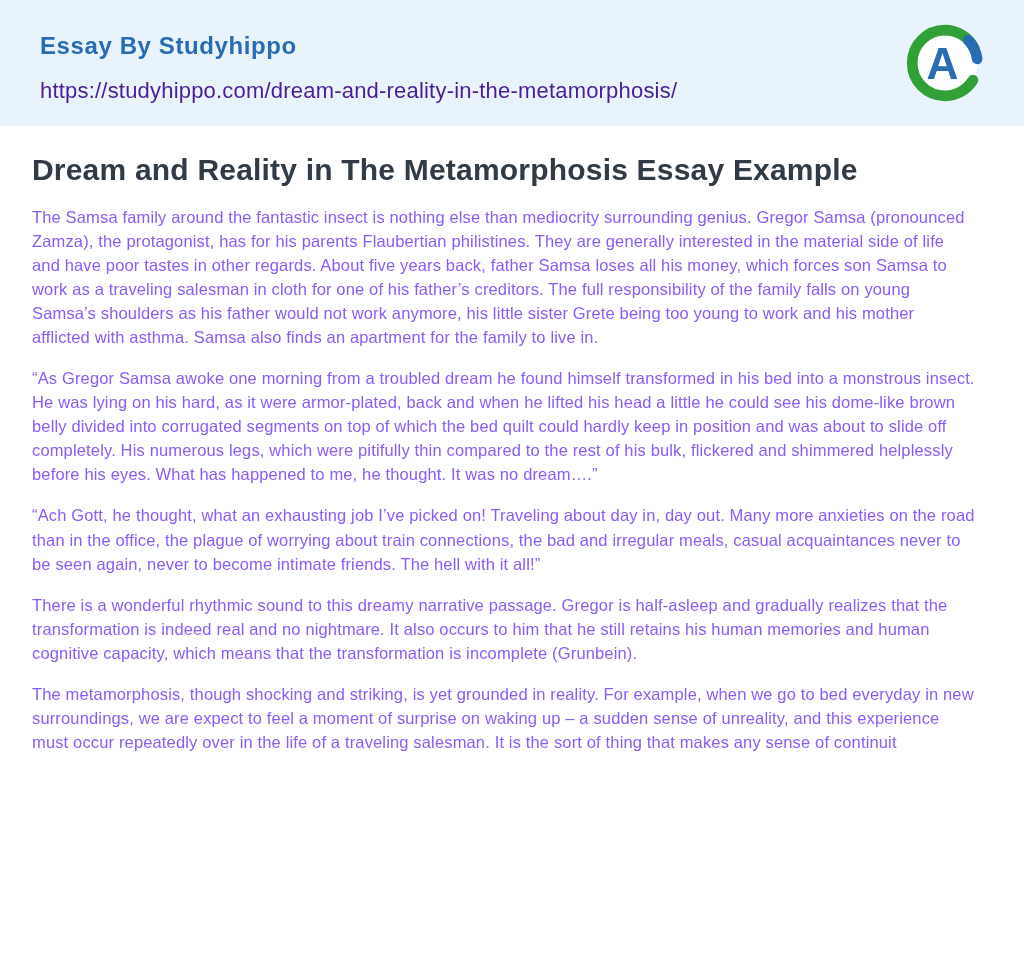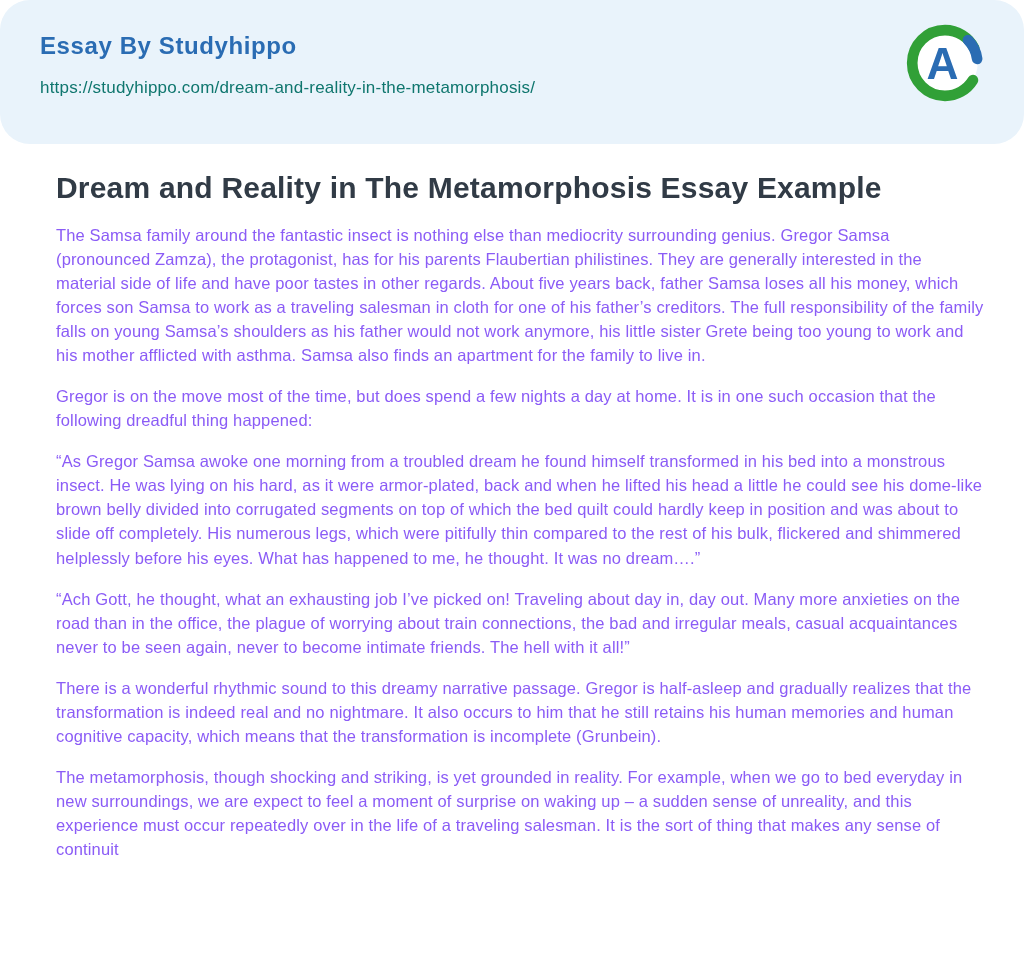--- a/index.html
+++ b/index.html
@@ -11,52 +11,51 @@
   .page {
     width: 1024px;
     height: 965px;
     background: #ffffff;
     overflow: hidden;
   }
 
   
   .header {
     background: #e9f3fb;
-    height: 144px;
+    height: 126px;
     padding: 26px 40px 15px 40px;
     position: relative;
-    border-radius: 30px;
   }
   .site-title {
     color: #2a6cb3;
     font-size: 24px;
     font-weight: bold;
     letter-spacing: 0.6px;
     margin-top: 6px;
   }
   .site-url {
     display: inline-block;
-    color: #0f766e;
-    font-size: 17px;
+    color: #4c1d95;
+    font-size: 22px;
     letter-spacing: 0.2px;
     margin-top: 18px;
     text-decoration: none;
   }
   .logo {
     position: absolute;
     top: 22px;
     right: 38px;
     width: 82px;
     height: 82px;
     cursor: pointer;
   }
 
   
   .article {
-    padding: 26px 40px 0 56px;
+    padding: 26px 40px 0 32px;
   }
   .article-title {
     color: #313b46;
     font-size: 30px;
     font-weight: bold;
     line-height: 1.22;
     letter-spacing: 0.2px;
     margin-bottom: 16px;
     max-width: 930px;
   }
@@ -87,20 +86,19 @@
 
         <text x="47" y="69" text-anchor="middle" font-family="Liberation Sans, sans-serif" font-size="54" font-weight="bold" fill="#2a6cb3">A</text>
       </svg>
     </div>
   </header>
 
   <main class="article">
     <h1 class="article-title">Dream and Reality in The Metamorphosis Essay Example</h1>
 
     <p>The Samsa family around the fantastic insect is nothing else than mediocrity surrounding genius. Gregor Samsa (pronounced Zamza), the protagonist, has for his parents Flaubertian philistines. They are generally interested in the material side of life and have poor tastes in other regards. About five years back, father Samsa loses all his money, which forces son Samsa to work as a traveling salesman in cloth for one of his father’s creditors. The full responsibility of the family falls on young Samsa’s shoulders as his father would not work anymore, his little sister Grete being too young to work and his mother afflicted with asthma. Samsa also finds an apartment for the family to live in.</p>
-    <p>Gregor is on the move most of the time, but does spend a few nights a day at home. It is in one such occasion that the following dreadful thing happened:</p>
     <p>“As Gregor Samsa awoke one morning from a troubled dream he found himself transformed in his bed into a monstrous insect. He was lying on his hard, as it were armor-plated, back and when he lifted his head a little he could see his dome-like brown belly divided into corrugated segments on top of which the bed quilt could hardly keep in position and was about to slide off completely. His numerous legs, which were pitifully thin compared to the rest of his bulk, flickered and shimmered helplessly before his eyes. What has happened to me, he thought. It was no dream….”</p>
     <p>“Ach Gott, he thought, what an exhausting job I’ve picked on! Traveling about day in, day out. Many more anxieties on the road than in the office, the plague of worrying about train connections, the bad and irregular meals, casual acquaintances never to be seen again, never to become intimate friends. The hell with it all!”</p>
     <p>There is a wonderful rhythmic sound to this dreamy narrative passage. Gregor is half-asleep and gradually realizes that the transformation is indeed real and no nightmare. It also occurs to him that he still retains his human memories and human cognitive capacity, which means that the transformation is incomplete (Grunbein).</p>
     <p>The metamorphosis, though shocking and striking, is yet grounded in reality. For example, when we go to bed everyday in new surroundings, we are expect to feel a moment of surprise on waking up – a sudden sense of unreality, and this experience must occur repeatedly over in the life of a traveling salesman. It is the sort of thing that makes any sense of continuit</p>
   </main>
 
 </div>
 
 </body></html>

